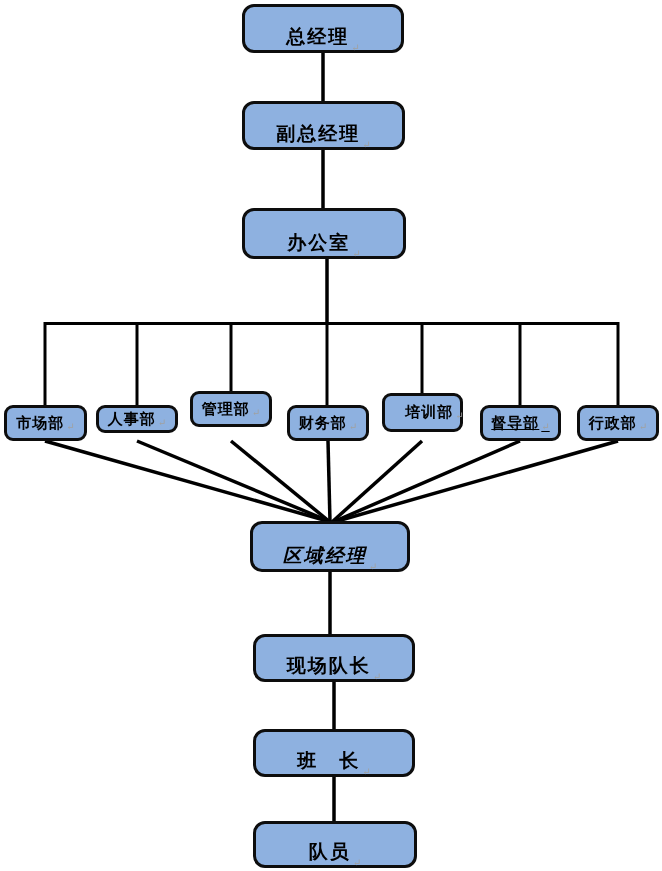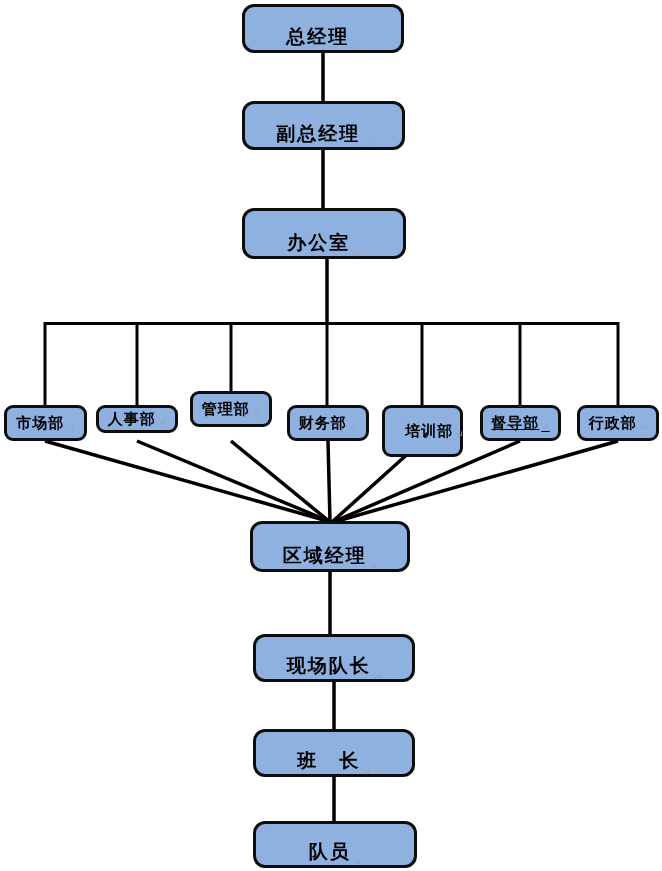--- a/index.html
+++ b/index.html
@@ -118,36 +118,36 @@
   <div class="node node-sm" style="left:190px; top:391px; width:82px; height:36px;">
     <span>管理部</span>
     <span class="ret">↵</span>
   </div>
 
   <div class="node node-sm" style="left:287px; top:405px; width:82px; height:36px;">
     <span>财务部</span>
     <span class="ret">↵</span>
   </div>
 
-  <div class="node node-sm" style="left:382px; top:405px; width:81px; height:52px;padding-left:24px;">
+  <div class="node node-sm" style="left:382px; top:393px; width:81px; height:39px;padding-left:24px;">
     <span>培训部</span>
     <span class="ret">↵</span>
   </div>
 
   <div class="node node-sm" style="left:480px; top:405px; width:81px; height:36px;text-decoration:underline;">
     <span>督导部</span>
     <span class="ret">↵</span>
   </div>
 
   <div class="node node-sm" style="left:577px; top:405px; width:82px; height:36px;">
     <span>行政部</span>
     <span class="ret">↵</span>
   </div>
 
-  <div class="node node-lg" style="left:250px; top:521px; width:160px; height:51px;">
+  <div class="node node-lg" style="left:250px; top:521px; width:160px; height:51px;font-style:italic;">
     <span>区域经理</span>
     <span class="ret">↵</span>
   </div>
 
   <div class="node node-lg" style="left:253px; top:634px; width:162px; height:48px;">
     <span>现场队长</span>
     <span class="ret">↵</span>
   </div>
 
   <div class="node node-lg" style="left:253px; top:729px; width:162px; height:48px;">

